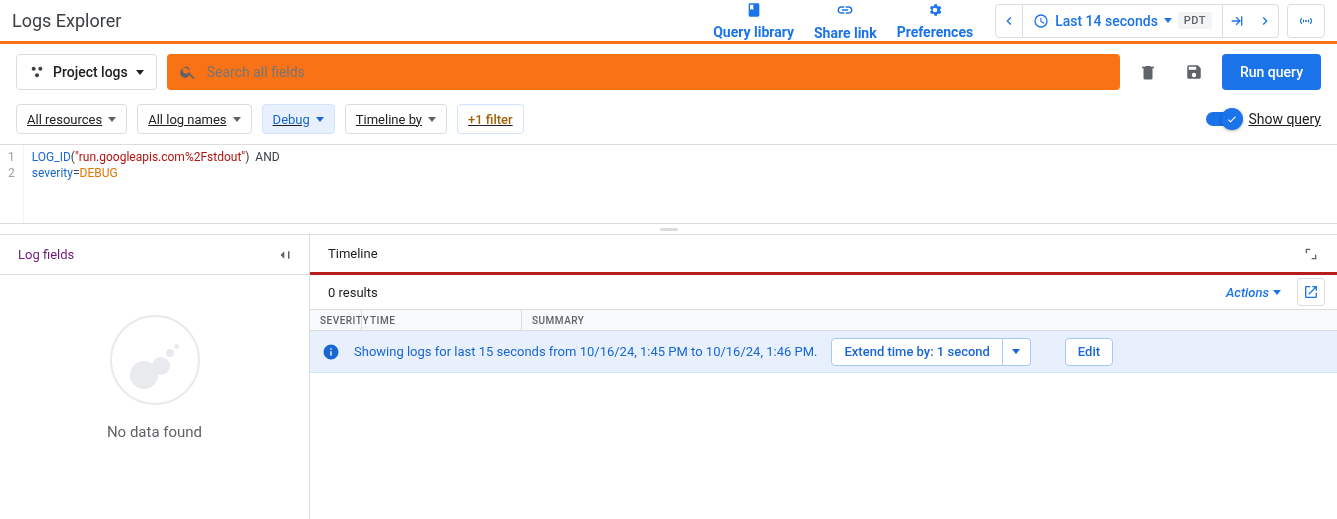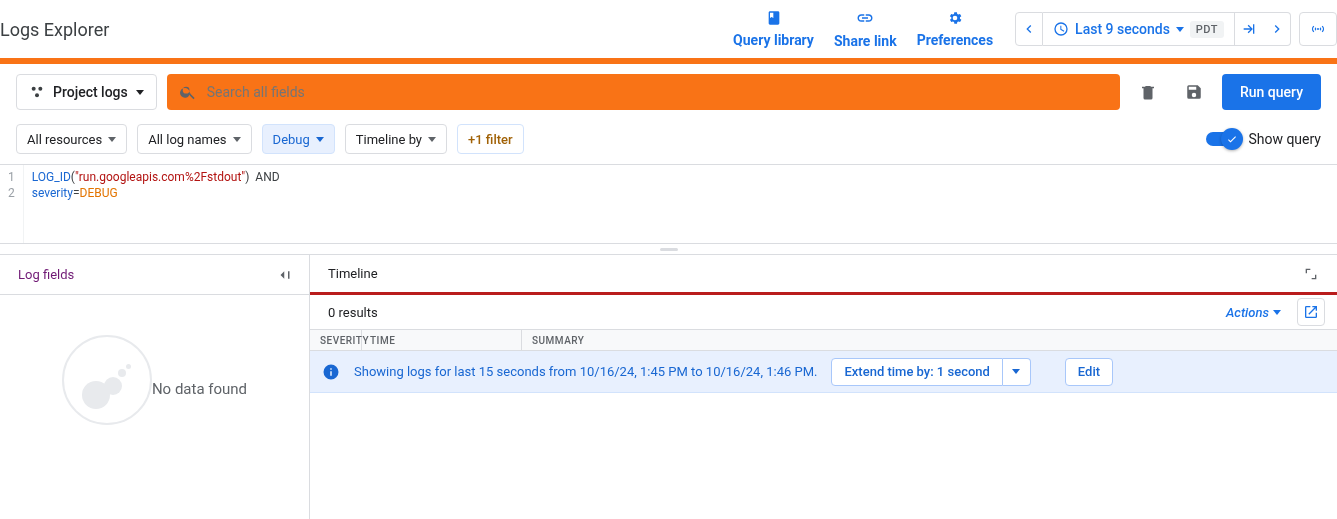--- a/index.html
+++ b/index.html
@@ -1,19 +1,19 @@
 <!DOCTYPE html>
 <html><head>
 <meta charset="utf-8">
 <style>
   * { box-sizing: border-box; margin: 0; padding: 0; font-family: 'Google Sans', Roboto, Arial, sans-serif; }
   body { background: #fff; color: #202124; font-size: 13px; width: 1337px; }
   
   
-  .topbar { display: flex; align-items: center; height: 64px; padding: 0 0; border-bottom: 6px solid #f97316; }
+  .topbar { display: flex; align-items: center; height: 44px; padding: 0 12px; border-bottom: 3px solid #f97316; }
   .page-title { font-size: 18px; font-weight: 400; color: #3c4043; }
   .topbar-spacer { flex: 1; }
   .top-action { display: inline-flex; align-items: center; gap: 6px; color: #1a73e8; font-size: 14px; font-weight: 700; padding: 6px 10px; cursor: pointer; border-radius: 4px; flex-direction: column; }
   .top-action svg { fill: #1a73e8; }
   .time-controls { display: flex; align-items: center; margin-left: 12px; gap: 0; }
   .time-nav-btn { width: 28px; height: 34px; border: 1px solid #dadce0; background: #fff; display: inline-flex; align-items: center; justify-content: center; cursor: pointer; }
   .time-nav-btn.left { border-radius: 4px 0 0 4px; }
   .time-nav-btn.right { border-radius: 0; border-left: none; }
   .time-range-btn { border: 1px solid #dadce0; border-left: none; height: 34px; display: inline-flex; align-items: center; gap: 6px; padding: 0 10px; cursor: pointer; color: #1a73e8; font-size: 14px; font-weight: 500; }
   .tz-chip { background: #f1f3f4; color: #5f6368; font-size: 11px; font-weight: 500; padding: 2px 6px; border-radius: 3px; letter-spacing: 0.5px; }
@@ -22,21 +22,21 @@
 
   
   .row2 { display: flex; align-items: center; gap: 10px; padding: 10px 16px; }
   .project-btn { border: 1px solid #dadce0; border-radius: 4px; height: 36px; padding: 0 12px; display: inline-flex; align-items: center; gap: 8px; font-size: 14px; font-weight: 500; cursor: pointer; background: #fff; }
   .search-bar { flex: 1; background: #f97316; border-radius: 4px; height: 36px; display: flex; align-items: center; padding: 0 12px; color: #5f6368; gap: 10px; }
   .search-bar input { border: none; background: transparent; flex: 1; font-size: 14px; color: #3c4043; outline: none; }
   .icon-btn { width: 36px; height: 36px; display: inline-flex; align-items: center; justify-content: center; cursor: pointer; color: #5f6368; border-radius: 4px; }
   .run-btn { background: #1a73e8; color: #fff; border: none; border-radius: 4px; height: 36px; padding: 0 18px; font-size: 14px; font-weight: 500; cursor: pointer; }
 
   
-  .row3 { display: flex; align-items: center; gap: 10px; padding: 4px 16px 10px; }
+  .row3 { display: flex; align-items: center; gap: 10px; padding: 4px 16px 10px; text-decoration: underline; }
   .chip { border: 1px solid #dadce0; border-radius: 4px; height: 30px; padding: 0 10px; display: inline-flex; align-items: center; gap: 6px; font-size: 13px; cursor: pointer; background: #fff; }
   .chip.active { background: #e8f0fe; border-color: #d2e3fc; color: #1967d2; }
   .chip.link { border-color: #d2e3fc; color: #a16207; background:#fff; font-weight:500; }
   .row3-spacer { flex: 1; }
   .show-query { display: inline-flex; align-items: center; gap: 8px; font-size: 14px; }
   .toggle { width: 34px; height: 14px; background: #1a73e8; border-radius: 10px; position: relative; cursor: pointer; }
   .toggle-knob { position: absolute; right: -3px; top: -4px; width: 22px; height: 22px; background: #1a73e8; border-radius: 50%; display:flex; align-items:center; justify-content:center; box-shadow: 0 1px 3px rgba(0,0,0,0.3); }
   .toggle-knob svg { fill: #fff; }
 
   
@@ -51,21 +51,21 @@
   .tok-val { color: #e37400; }
   .tok-op { color: #3c4043; }
   .resize-handle { height: 10px; display:flex; align-items:center; justify-content:center; cursor: ns-resize; }
   .resize-handle span { width: 18px; height: 3px; background: #dadce0; border-radius: 2px; }
 
   
   .panels { display: flex; border-top: 1px solid #dadce0; min-height: 290px; }
   .left-panel { width: 310px; border-right: 1px solid #dadce0; }
   .panel-header { display: flex; align-items: center; height: 40px; padding: 0 10px 0 18px; font-size: 13px; color: #701a75; border-bottom: 1px solid #dadce0; }
   .collapse-icon { margin-left: auto; width: 28px; height: 28px; display:inline-flex; align-items:center; justify-content:center; cursor:pointer; color:#5f6368; }
-  .no-data { display: flex; flex-direction: row; align-items: center; justify-content: center; padding: 40px 0; color: #5f6368; }
+  .no-data { display: flex; flex-direction: column; align-items: center; justify-content: center; padding: 40px 0; color: #5f6368; }
   .no-data-img { width: 90px; height: 90px; border: 2px solid #e8eaed; border-radius: 50%; margin-bottom: 18px; position: relative; }
   .bubble { position:absolute; border-radius:50%; background:#e8eaed; }
 
   .right-panel { flex: 1; display: flex; flex-direction: column; }
   .timeline-header { display:flex; align-items:center; height:40px; padding: 0 12px 0 18px; border-bottom: 3px solid #b91c1c; }
   .timeline-header .title { font-size: 13px; }
   .expand-icon { margin-left:auto; width:28px; height:28px; display:inline-flex; align-items:center; justify-content:center; cursor:pointer; color:#5f6368; }
   
   .results-bar { display:flex; align-items:center; height: 34px; padding: 0 12px 0 18px; font-size: 13px; }
   .actions-link { margin-left:auto; color:#1a73e8; font-weight:500; display:inline-flex; align-items:center; gap:4px; cursor:pointer;font-style:italic; }
@@ -111,21 +111,21 @@
   <div class="time-controls">
     <div class="time-nav-btn left">
       <svg width="16" height="16" viewBox="0 0 24 24" fill="#1a73e8">
           <path d="M15.4 7.4L14 6l-6 6 6 6 1.4-1.4L10.8 12z"></path>
         </svg>
     </div>
     <div class="time-range-btn">
       <svg width="16" height="16" viewBox="0 0 24 24" fill="#1a73e8">
           <path d="M12 2a10 10 0 100 20 10 10 0 000-20zm0 18a8 8 0 110-16 8 8 0 010 16zm.5-13H11v6l5.2 3.1.8-1.3-4.5-2.7V7z"></path>
         </svg>
-      <span>Last 9 seconds</span>
+      <span>Last 14 seconds</span>
       <span class="caret-down"></span>
       <span class="tz-chip">PDT</span>
     </div>
     <div class="jump-now" style="border-right:none;">
       <svg width="16" height="16" viewBox="0 0 24 24" fill="#1a73e8">
           <path d="M4 11h10l-4-4 1.4-1.4L17.8 12l-6.4 6.4L10 17l4-4H4v-2zm14-6h2v14h-2V5z"></path>
         </svg>
     </div>
     <div class="time-nav-btn right" style="border-radius:0 4px 4px 0;">
       <svg width="16" height="16" viewBox="0 0 24 24" fill="#1a73e8">

